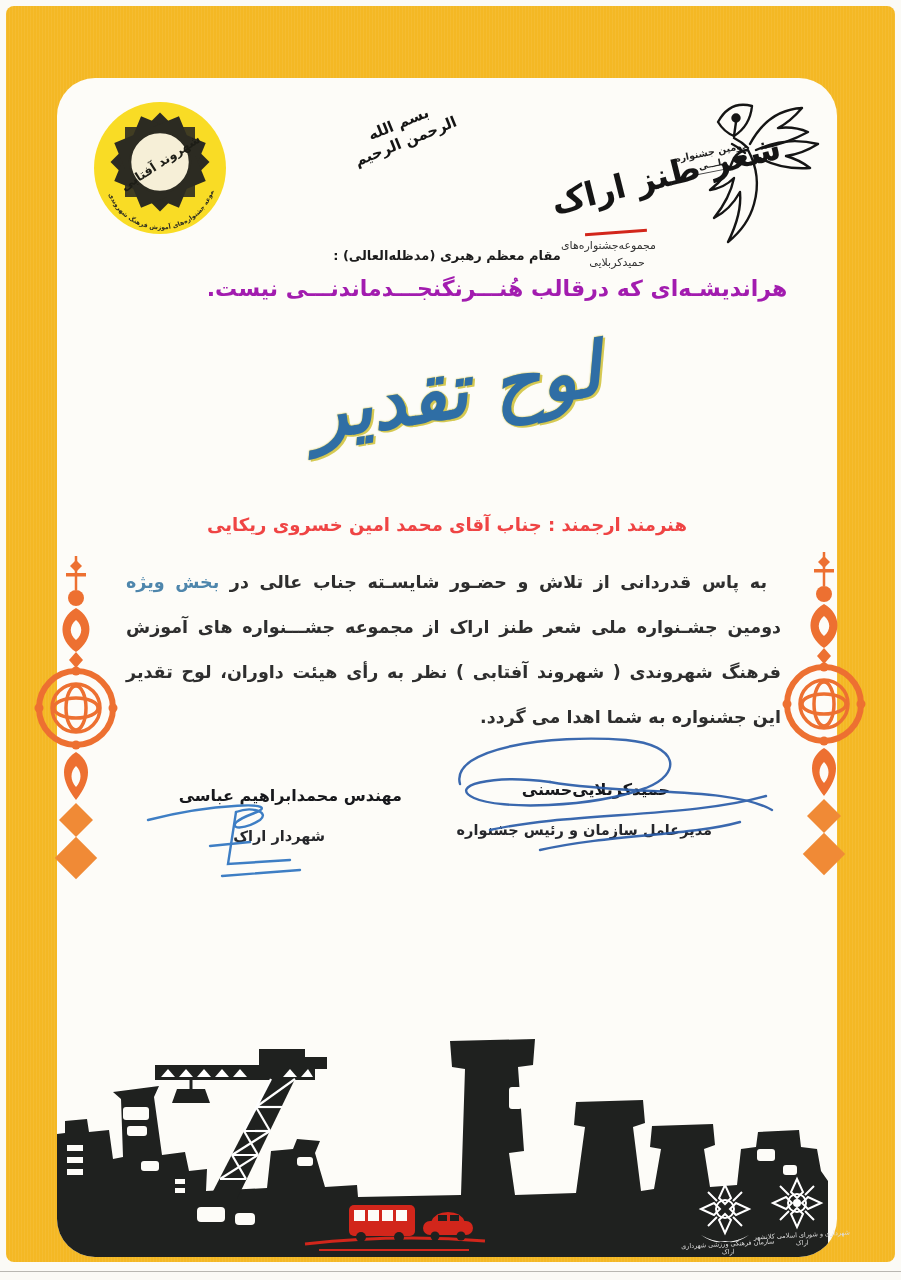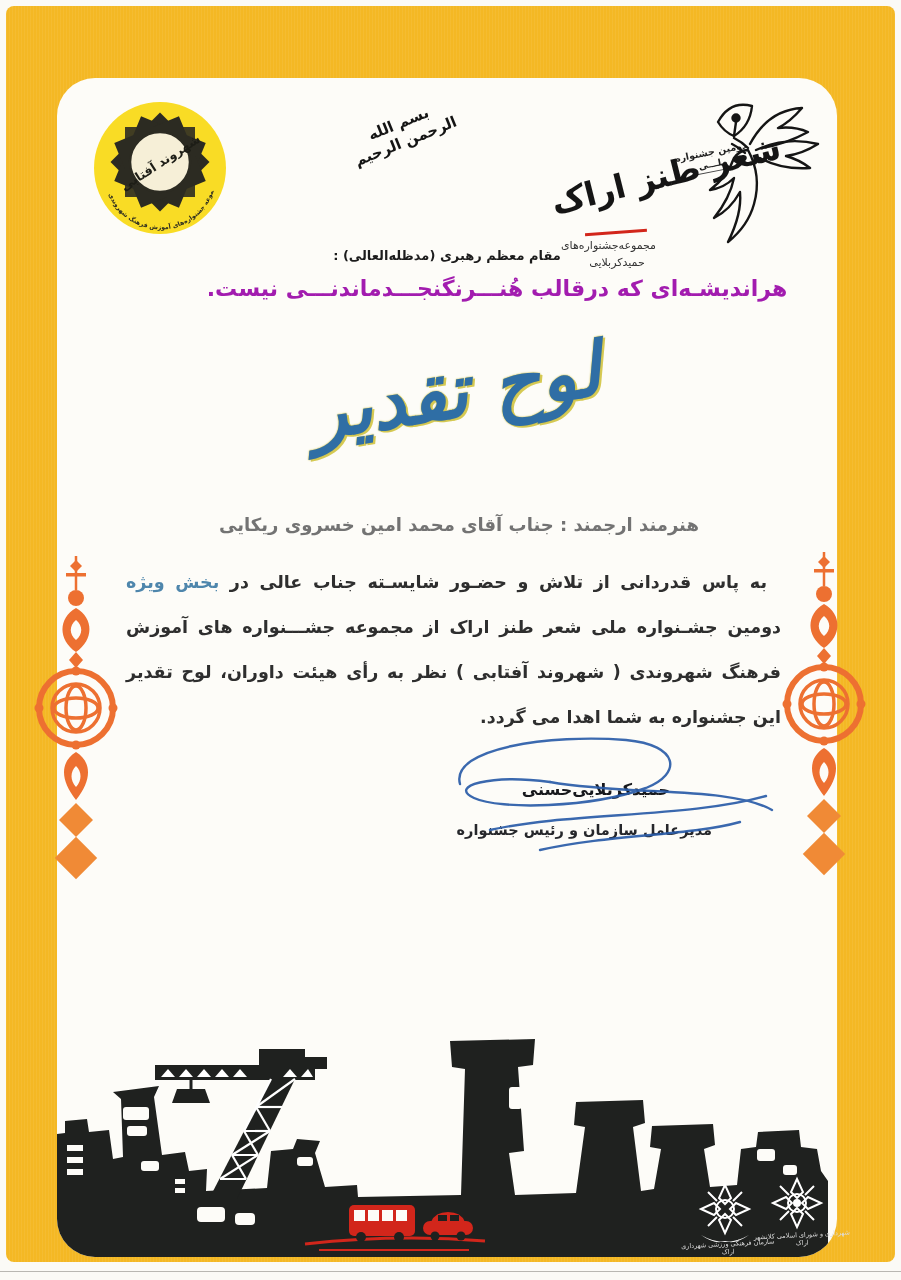--- a/index.html
+++ b/index.html
@@ -31,21 +31,21 @@
         font-size:13px;font-weight:bold;color:#1c1c1c;}
   .quote{left:57px;top:276px;width:880px;text-align:center;direction:rtl;
         font-size:22px;font-weight:bold;color:#a21caf;}
   .big-title{left:285px;top:348px;width:340px;text-align:center;direction:rtl;
         font-size:74px;font-weight:bold;font-style:italic;color:#2F6EA5;
         transform:rotate(-9deg);
         text-shadow:0 0 1px #c9bd4a,0 0 2px #cdc14e,2px 2px 0 #d6ca55;}
 
   
   .recipient{left:57px;top:514px;width:780px;text-align:center;direction:rtl;
-        font-size:18px;font-weight:bold;color:#737373;padding-left:12px;}
+        font-size:18px;font-weight:bold;color:#ef4444;}
   .bodytext{left:126px;top:560px;width:655px;direction:rtl;text-align:justify;
         font-size:17.5px;font-weight:bold;color:#2e2e2e;line-height:45px;text-indent:14px;}
   .bodytext .hl{color:#4E86AC;}
 
   
   .orn{width:120px;height:330px;}
   .orn-left{left:16px;top:556px;}
   .orn-right{left:764px;top:552px;transform:scaleX(-1);}
 
   
@@ -277,15 +277,27 @@
     <svg class="abs sig-svg" style="left:0;top:0;" width="350" height="140" viewBox="0 0 350 140">
       <g fill="none" stroke="#2A5CA8" stroke-width="2.4" stroke-linecap="round" opacity="0.92">
         <path d="M30,58 C20,22 120,8 196,14 C250,19 252,48 216,62 C160,82 70,84 44,72 C18,60 60,48 120,56"></path>
         <path d="M120,56 C200,70 300,60 342,84"></path>
         <path d="M60,104 C140,86 260,92 336,70"></path>
         <path d="M110,124 C180,108 260,110 310,96"></path>
       </g>
     </svg>
   </div>
 
+  <div class="abs" style="left:140px;top:768px;width:290px;height:120px;">
+    <div class="abs sig-name" style="right:28px;top:18px;">مهندس محمدابراهیم عباسی</div>
+    <div class="abs sig-role" style="right:105px;top:60px;">شهردار اراک</div>
+    <svg class="abs sig-svg" style="left:0;top:0;" width="290" height="120" viewBox="0 0 290 120">
+      <g fill="none" stroke="#2E74C0" stroke-width="2.4" stroke-linecap="round" opacity="0.92">
+        <path d="M8,52 C70,36 150,32 112,46 C80,58 98,66 120,52 C130,44 112,38 96,44"></path>
+        <path d="M96,44 L88,96 L150,92"></path>
+        <path d="M70,78 L110,74"></path>
+        <path d="M82,108 L160,102"></path>
+      </g>
+    </svg>
+  </div>
 
   <div class="abs scan-bottom-line"></div>
 </div>
 
 </body></html>

